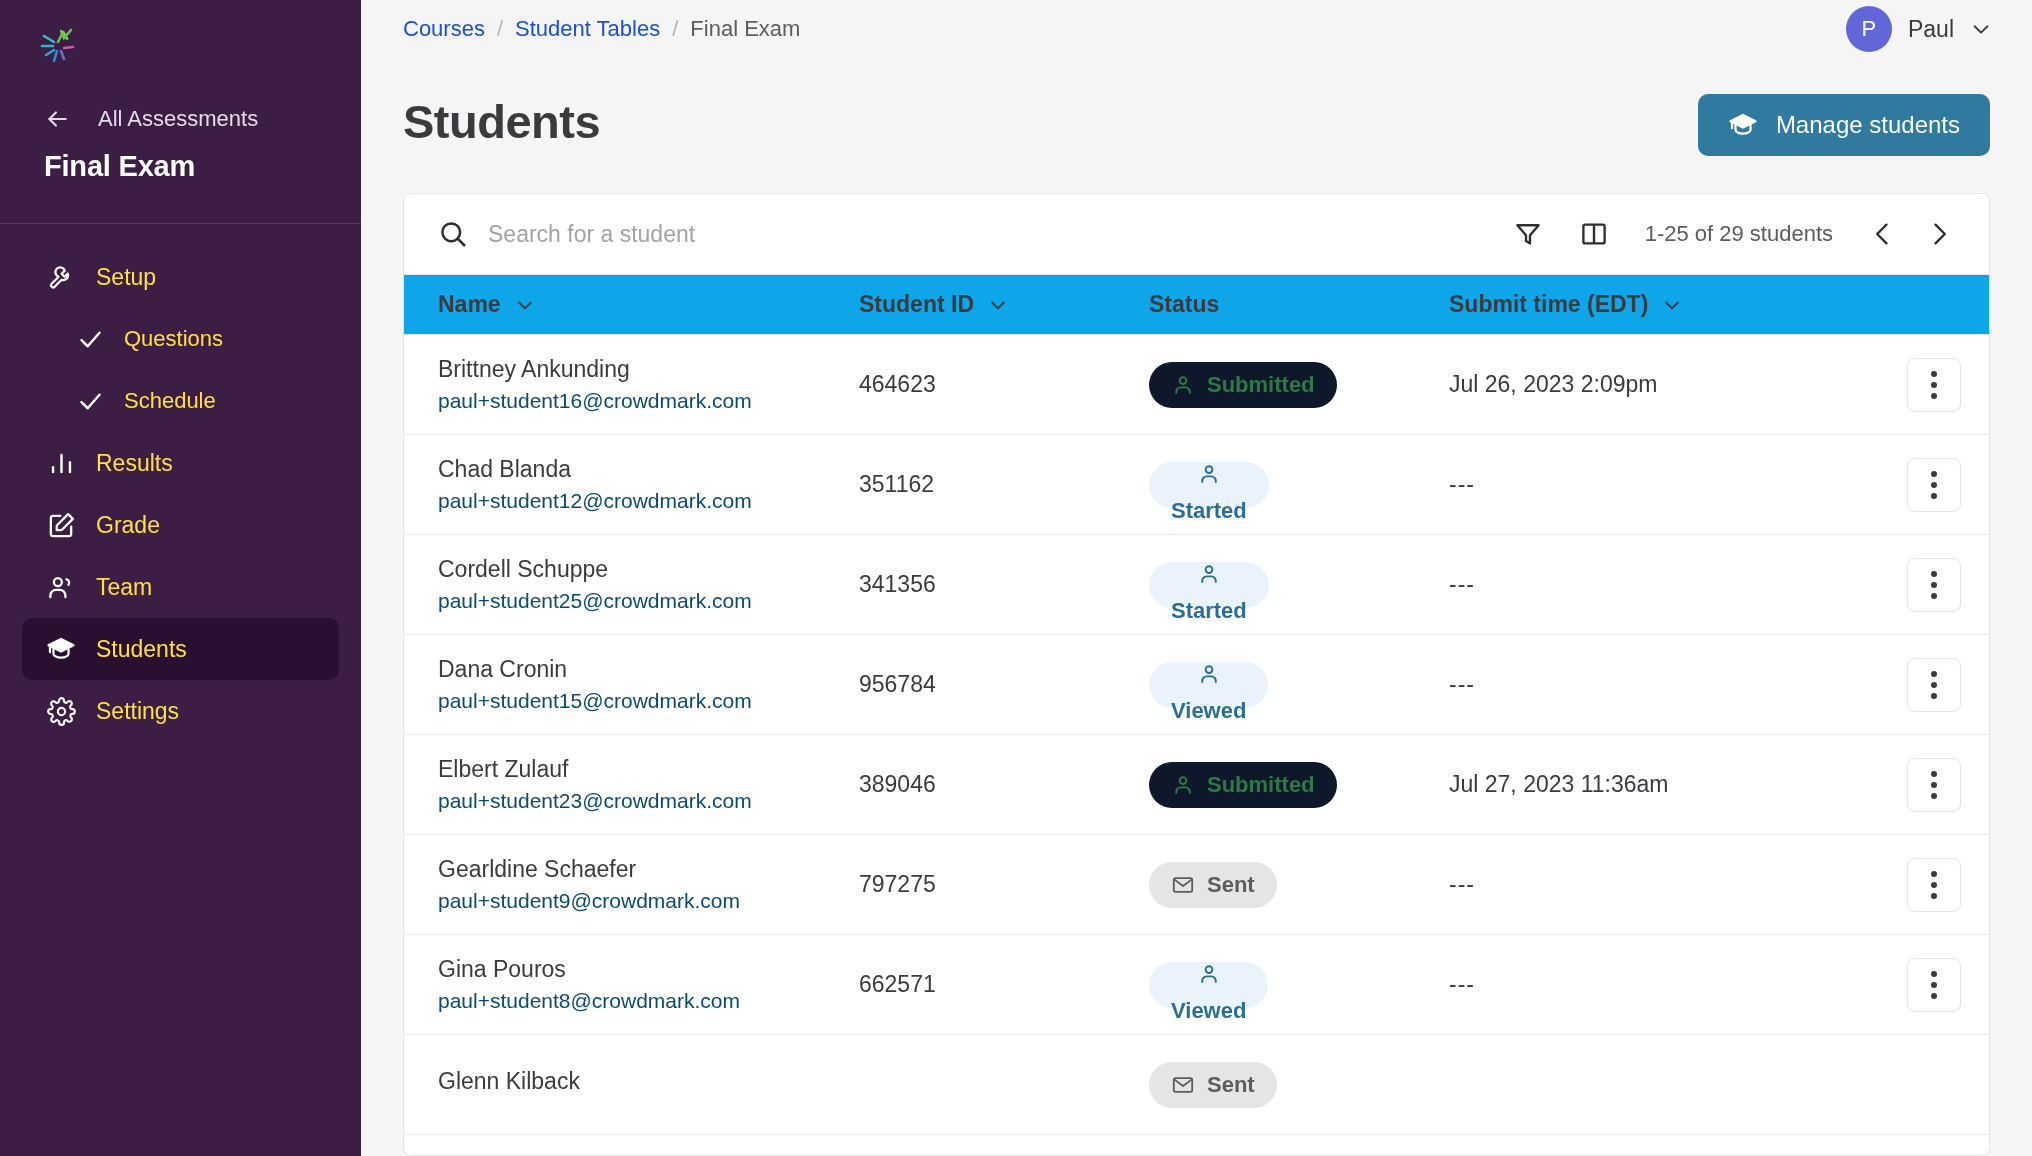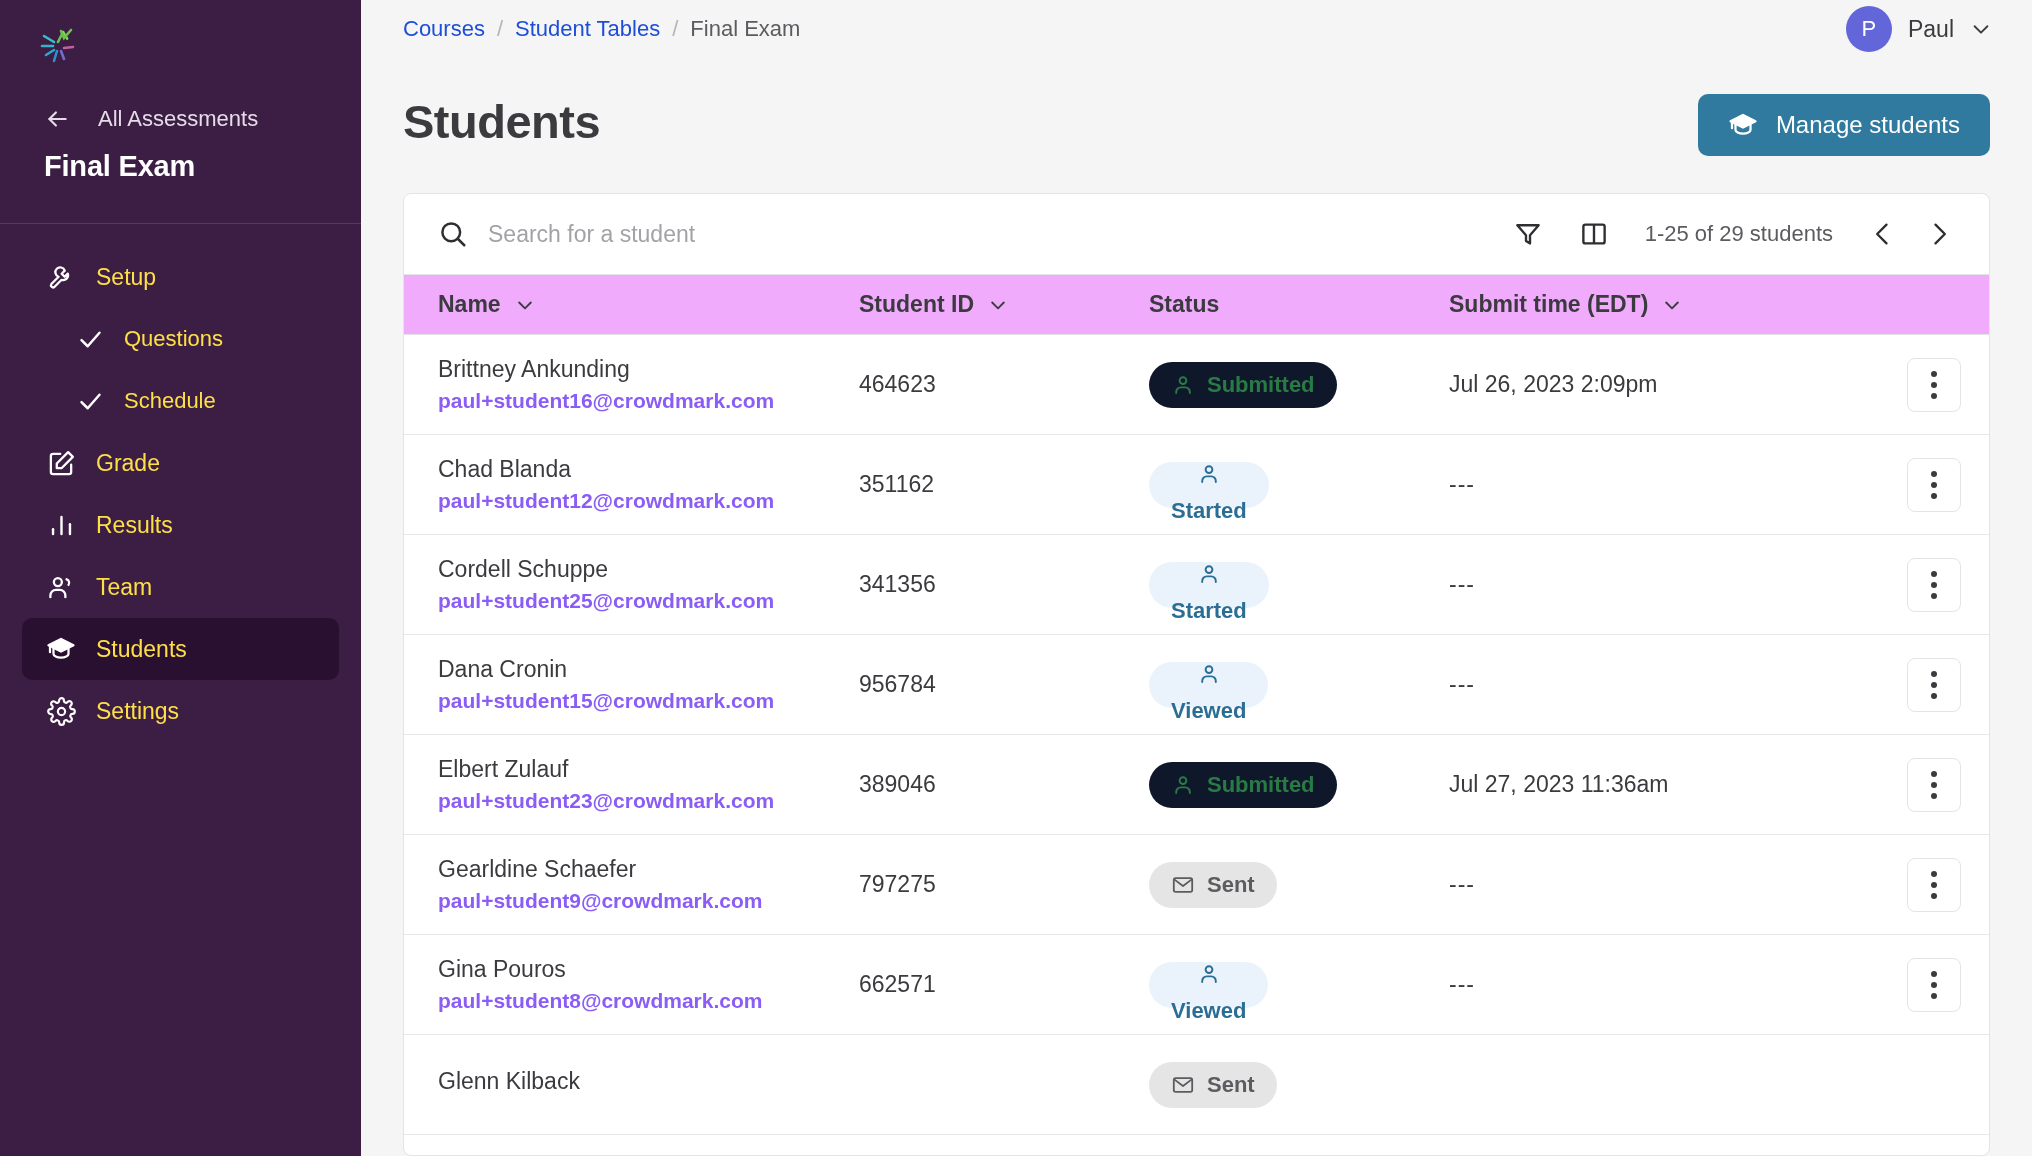--- a/index.html
+++ b/index.html
@@ -106,37 +106,37 @@
   }
   .search-input::placeholder { color: #a3a3a7; }
   .tool-icons { display: flex; align-items: center; gap: 32px; margin-right: 34px; }
   .ticon { width: 34px; height: 34px; display: flex; align-items: center; justify-content: center; cursor: pointer; }
   .count { font-size: 22px; color: #5c5c60; white-space: nowrap; }
   .pager { display: flex; align-items: center; gap: 24px; margin-left: 34px; }
   .pbtn { width: 32px; height: 32px; display: flex; align-items: center; justify-content: center; cursor: pointer; }
 
   table { width: 100%; border-collapse: collapse; table-layout: fixed; }
   thead th {
-    background: #f0abfc; text-align: left;
+    background: #0ea5e9; text-align: left;
     font-size: 23px; color: #3b3b3f; font-weight: bold;
     height: 60px; padding: 0 0 0 0;
     border-top: 1px solid #e4e4e6; border-bottom: 1px solid #e4e4e6;
   }
   th.c-name { padding-left: 34px; width: 455px; }
   th.c-id { width: 290px; }
   th.c-status { width: 300px; }
   th.c-time { width: auto; }
   th.c-act { width: 110px; }
   .th-in { display: flex; align-items: center; gap: 14px; cursor: pointer; }
   .sort-chev { width: 20px; height: 20px; display: flex; }
 
   tbody td { border-bottom: 1px solid #e8e8ea; height: 100px; vertical-align: middle; font-size: 23px; color: #3b3b3f; }
   td.c-name { padding-left: 34px; }
   .stu-name { font-size: 23px; color: #3b3b3f; margin-bottom: 6px; }
-  .stu-email { font-size: 21px; color: #8b5cf6; font-weight: bold; }
+  .stu-email { font-size: 21px; color: #0c4a6e; }
   .sid { font-size: 23px; color: #3b3b3f; }
   .stime { font-size: 23px; color: #3b3b3f; }
   .dash { font-size: 23px; color: #3b3b3f; letter-spacing: 1px; }
 
   .badge {
     display: inline-flex; align-items: center; gap: 12px;
     height: 46px; padding: 0 22px; border-radius: 23px;
     font-size: 22px; font-weight: bold;
   }
   .badge svg { display: block; }
@@ -213,37 +213,37 @@
         <span class="nav-icon check">
           <svg width="27" height="27" viewBox="0 0 24 24" fill="none" stroke="#fff" stroke-width="2.2" stroke-linecap="round" stroke-linejoin="round">
             <polyline points="4 12.5 9.5 18 20 6"></polyline>
           </svg>
         </span>
         <span>Schedule</span>
       </div>
 
       <div class="nav-item">
         <span class="nav-icon">
-          <svg width="29" height="29" viewBox="0 0 24 24" fill="none" stroke="#fff" stroke-width="1.9" stroke-linecap="round" stroke-linejoin="round">
-            <path d="M20 13v6a1.8 1.8 0 0 1-1.8 1.8H5A1.8 1.8 0 0 1 3.2 19V5.8A1.8 1.8 0 0 1 5 4h6"></path>
-            <path d="M17.5 2.6 21.4 6.5 12 15.9H8.1v-3.9z"></path>
-          </svg>
-        </span>
-        <span>Grade</span>
-      </div>
-
-      <div class="nav-item">
-        <span class="nav-icon">
           <svg width="29" height="29" viewBox="0 0 24 24" fill="none" stroke="#fff" stroke-width="2" stroke-linecap="round">
             <line x1="5" y1="15" x2="5" y2="19"></line>
             <line x1="12" y1="5" x2="12" y2="19"></line>
             <line x1="19" y1="11" x2="19" y2="19"></line>
           </svg>
         </span>
         <span>Results</span>
+      </div>
+
+      <div class="nav-item">
+        <span class="nav-icon">
+          <svg width="29" height="29" viewBox="0 0 24 24" fill="none" stroke="#fff" stroke-width="1.9" stroke-linecap="round" stroke-linejoin="round">
+            <path d="M20 13v6a1.8 1.8 0 0 1-1.8 1.8H5A1.8 1.8 0 0 1 3.2 19V5.8A1.8 1.8 0 0 1 5 4h6"></path>
+            <path d="M17.5 2.6 21.4 6.5 12 15.9H8.1v-3.9z"></path>
+          </svg>
+        </span>
+        <span>Grade</span>
       </div>
 
       <div class="nav-item">
         <span class="nav-icon">
           <svg width="29" height="29" viewBox="0 0 24 24" fill="none" stroke="#fff" stroke-width="1.9" stroke-linecap="round" stroke-linejoin="round">
             <circle cx="9" cy="7.5" r="3.3"></circle>
             <path d="M2.8 20v-1.4A4.6 4.6 0 0 1 7.4 14h3.2a4.6 4.6 0 0 1 4.6 4.6V20"></path>
             <path d="M16.2 5.2a3 3 0 0 1 1.6 4.6"></path>
           </svg>
         </span>

